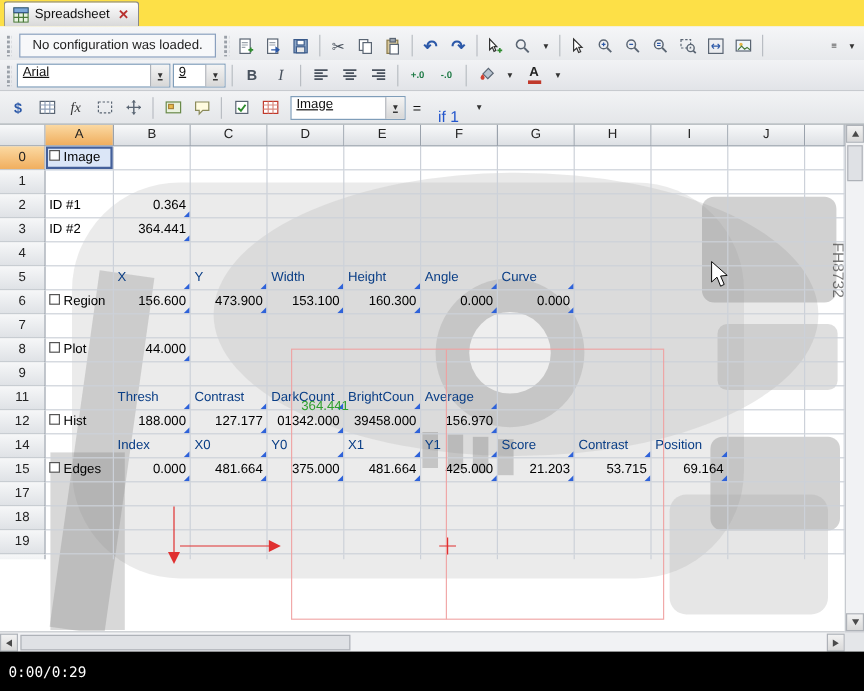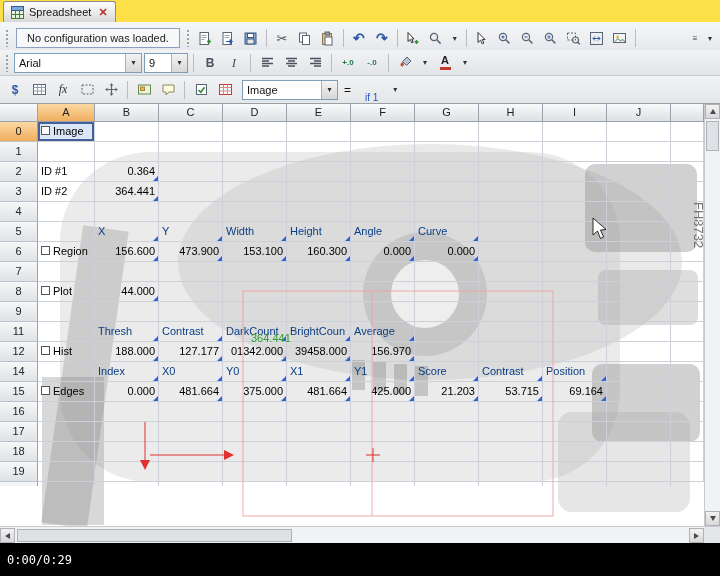--- a/index.html
+++ b/index.html
@@ -26,37 +26,37 @@
         background-image:radial-gradient(#9aa0a8 40%,transparent 41%);background-size:4px 4px;}
   .sep{width:1px;height:18px;background:#b9bdc3;margin:0 3px;}
   .tbtn{width:22px;height:22px;display:flex;align-items:center;justify-content:center;
         color:#49525e;flex:none;}
   .tbtn.small{width:14px;}
   .glyph{font-size:13px;line-height:1;}
   .glyph.blue{color:#2b58a8;font-size:14px;font-weight:bold;}
   .msgbox{height:18px;border:1px solid #8aa0be;background:#f7f8fa;padding:0 10px;
           font-size:11px;display:flex;align-items:center;color:#222;margin:0 3px;}
   .dd{font-size:8px;color:#333;}
-  .combo{height:20px;background:#fff;border:1px solid #7f9db9;display:flex;align-items:center;
-         font-size:11px;box-sizing:border-box;color:#111;}
+  .combo{height:20px;background:#fff;border:1px solid #7f9db9;display:flex;
+         font-size:11px;box-sizing:border-box;color:#111;text-decoration:underline;}
   .combo .val{padding:0 4px;flex:1;white-space:nowrap;overflow:hidden;}
   .combo .cdd{width:15px;height:100%;background:linear-gradient(#f4f4f4,#d7d7d7);
          border-left:1px solid #aeb2b8;display:flex;align-items:center;justify-content:center;flex:none;}
   .boldbtn{font-weight:bold;font-size:12px;}
   .italbtn{font-style:italic;font-family:"Liberation Serif",serif;font-size:13px;}
   .dec{font-size:8px;font-weight:bold;color:#1f7a46;letter-spacing:0;}
   .acolor{display:flex;flex-direction:column;align-items:center;line-height:1;}
   .acolor .a{font-size:11px;font-weight:bold;color:#222;}
   .acolor .bar{width:11px;height:3px;background:#c0392b;margin-top:1px;}
   .fxtxt{font-family:"Liberation Serif",serif;font-style:italic;font-size:12px;color:#333;}
   .abs{color:#2b58a8;font-weight:bold;font-size:12px;}
   .eq{font-size:12px;color:#111;margin:0 4px;}
   .finput{flex:1;height:20px;box-sizing:border-box;border:1px solid #7f9db9;background:#fff;
           font-family:"Liberation Sans",sans-serif;font-size:11px;padding:0 5px;color:#111;}
-  .iflink{font-size:10px;color:#2255cc;margin:16px 8px 0 8px;white-space:nowrap;}
+  .iflink{font-size:13px;color:#2255cc;margin:16px 8px 0 8px;white-space:nowrap;}
   
   .gridwrap{position:absolute;top:104px;left:0;width:704px;height:422px;background:#fff;overflow:hidden;}
   .ghost{position:absolute;left:0;top:18px;z-index:0;pointer-events:none;}
   .gridtable{position:absolute;left:0;top:0;z-index:1;width:704px;}
   .fxoverlay{position:absolute;left:0;top:0;z-index:2;pointer-events:none;}
   .grow{display:flex;}
   .ghcell{height:18px;box-sizing:border-box;background:linear-gradient(#f8f9fa,#dde0e4);
           border-right:1px solid #9aa2ac;border-bottom:1px solid #9aa2ac;
           font-size:11px;color:#222;text-align:center;line-height:17px;flex:none;}
   .grhdr{width:38px;height:20px;box-sizing:border-box;background:linear-gradient(#f6f7f8,#dfe2e6);
@@ -581,34 +581,20 @@
           <div class="gcell k-value tri" style="width: 64px;">375.000</div>
           <div class="gcell k-value tri" style="width: 64px;">481.664</div>
           <div class="gcell k-value tri" style="width: 64px;">425.000</div>
           <div class="gcell k-value tri" style="width: 64px;">21.203</div>
           <div class="gcell k-value tri" style="width: 64px;">53.715</div>
           <div class="gcell k-value tri" style="width: 64px;">69.164</div>
           <div class="gcell" style="width: 64px;"></div>
           <div class="gcell" style="flex: 1 1 0%;"></div>
         </div>
         <div class="grow">
-          <div class="grhdr">16</div>
-          <div class="gcell" style="width: 57px;"></div>
-          <div class="gcell" style="width: 64px;"></div>
-          <div class="gcell" style="width: 64px;"></div>
-          <div class="gcell" style="width: 64px;"></div>
-          <div class="gcell" style="width: 64px;"></div>
-          <div class="gcell" style="width: 64px;"></div>
-          <div class="gcell" style="width: 64px;"></div>
-          <div class="gcell" style="width: 64px;"></div>
-          <div class="gcell" style="width: 64px;"></div>
-          <div class="gcell" style="width: 64px;"></div>
-          <div class="gcell" style="flex: 1 1 0%;"></div>
-        </div>
-        <div class="grow">
           <div class="grhdr">17</div>
           <div class="gcell" style="width: 57px;"></div>
           <div class="gcell" style="width: 64px;"></div>
           <div class="gcell" style="width: 64px;"></div>
           <div class="gcell" style="width: 64px;"></div>
           <div class="gcell" style="width: 64px;"></div>
           <div class="gcell" style="width: 64px;"></div>
           <div class="gcell" style="width: 64px;"></div>
           <div class="gcell" style="width: 64px;"></div>
           <div class="gcell" style="width: 64px;"></div>

